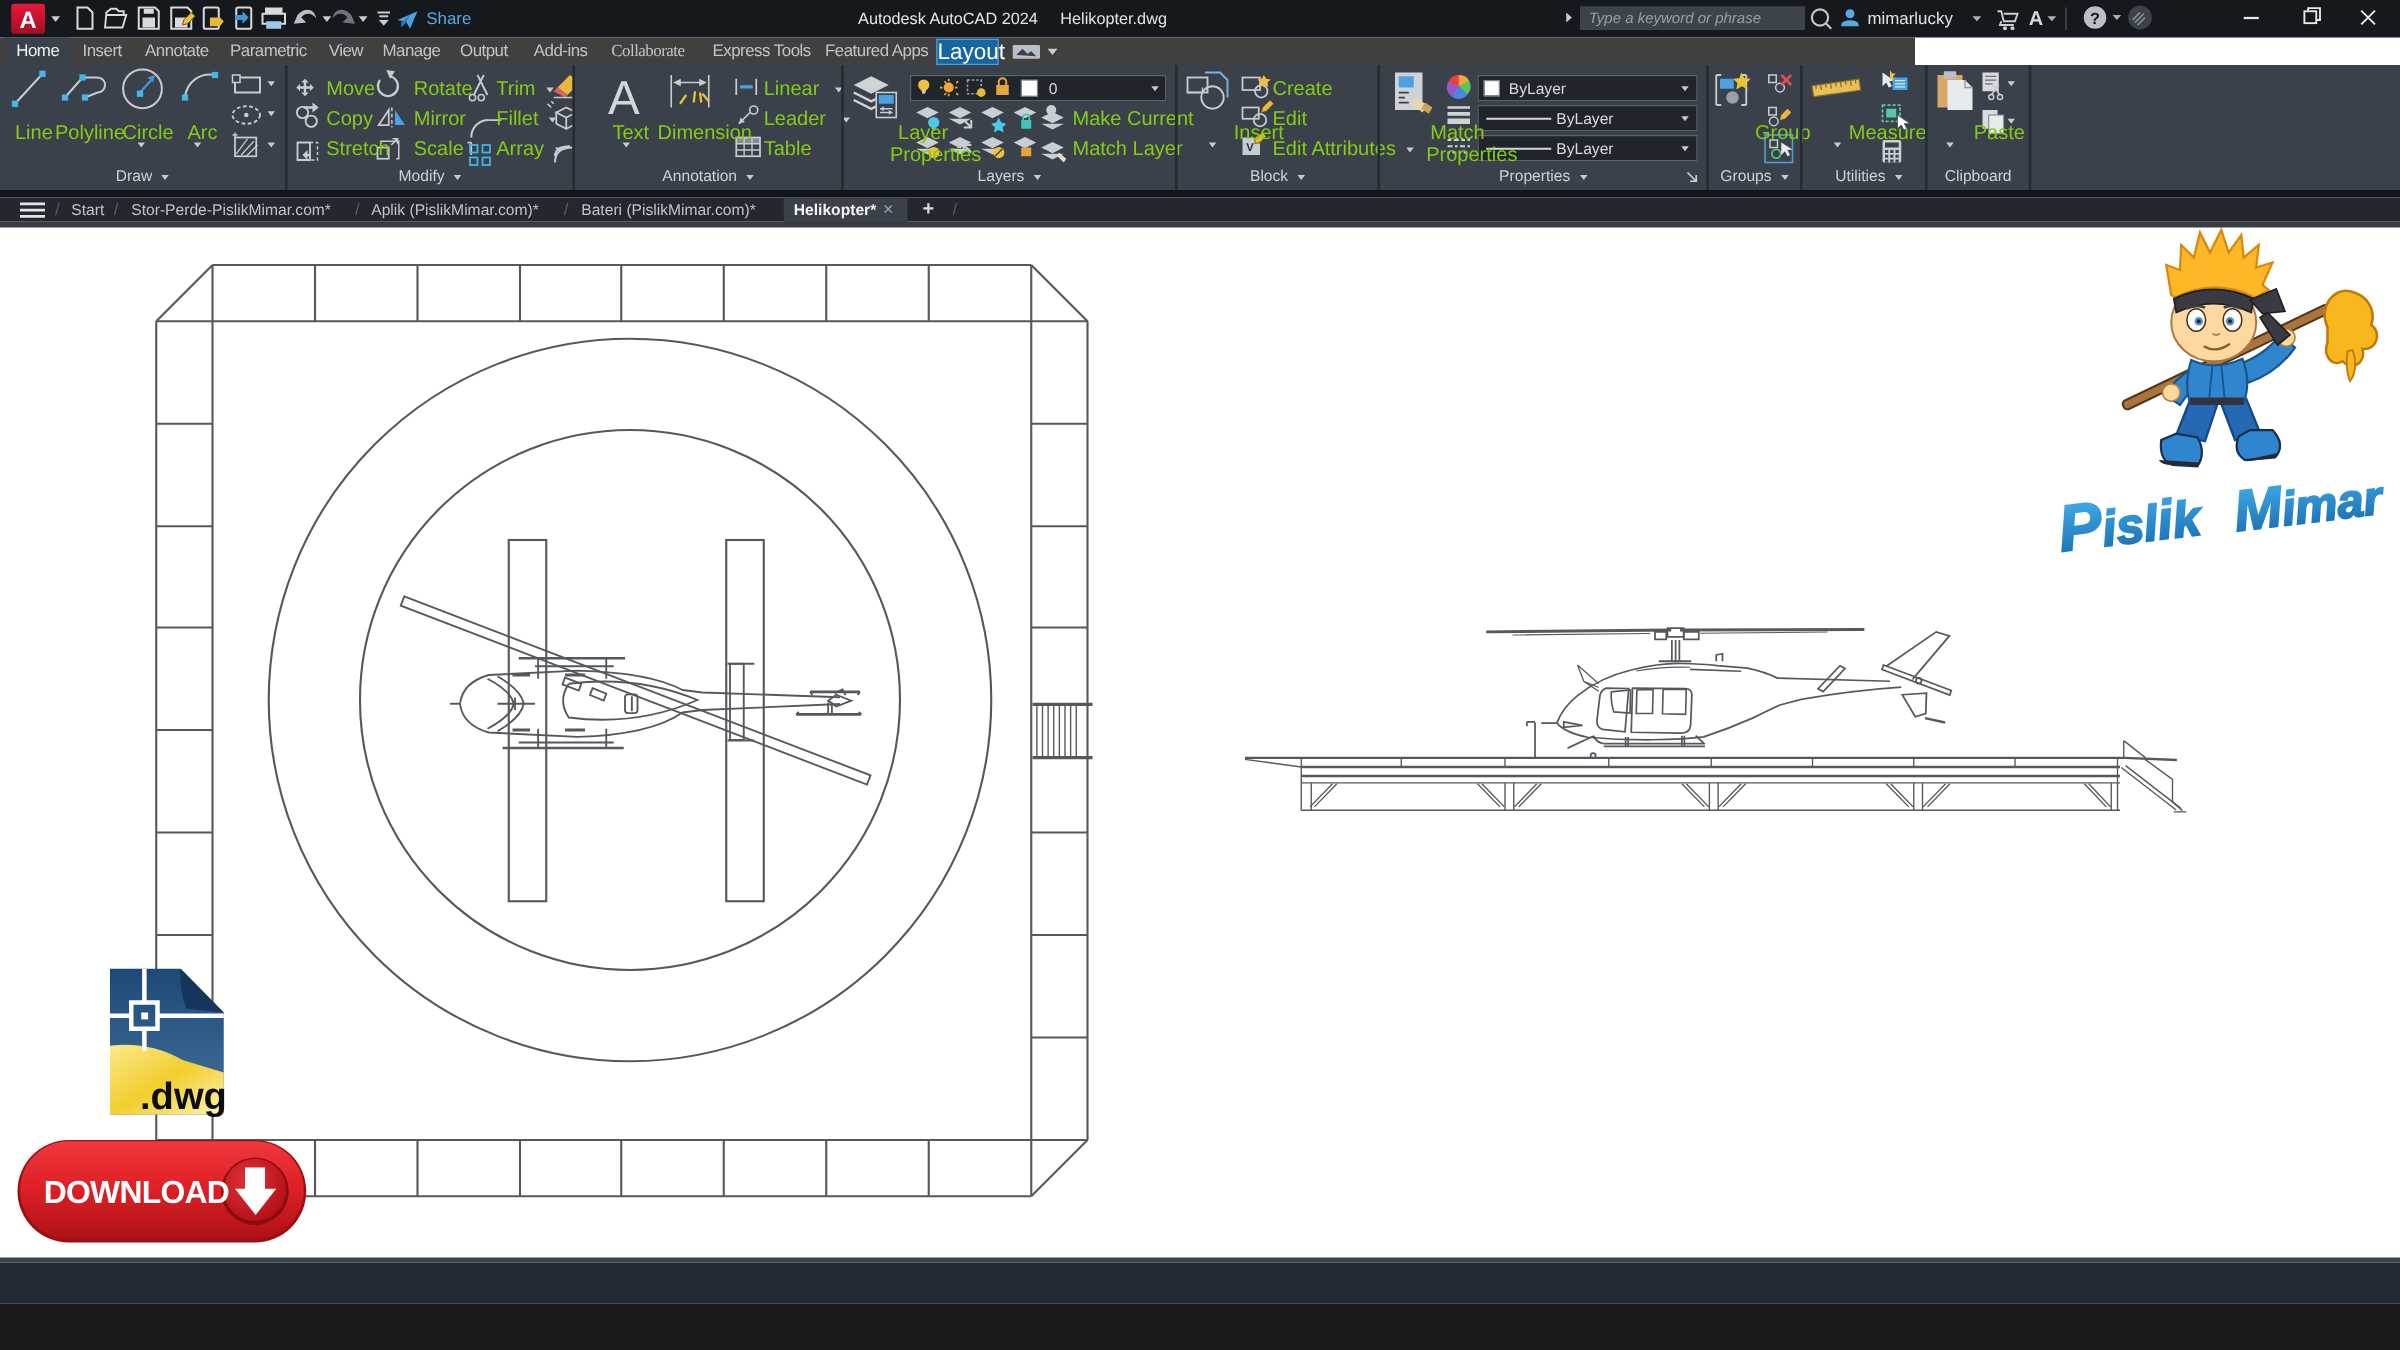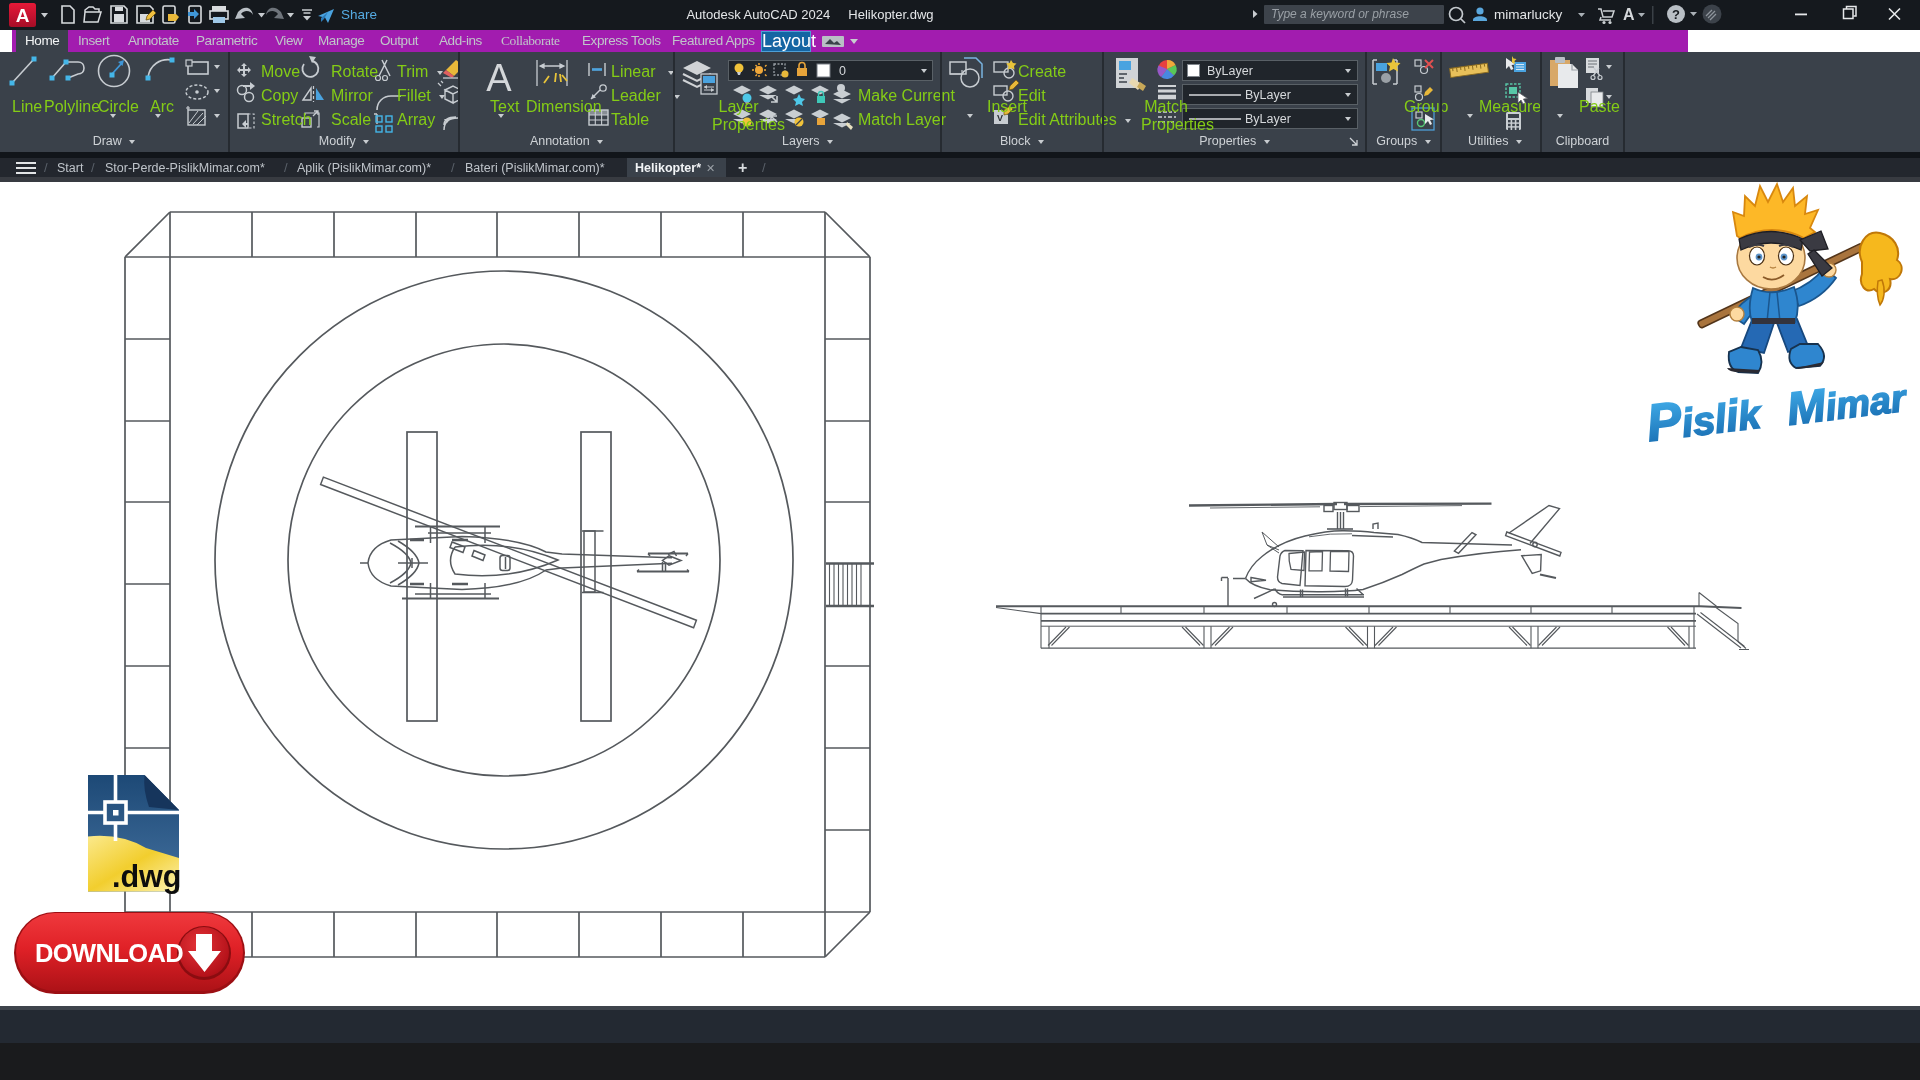--- a/index.html
+++ b/index.html
@@ -1,20 +1,20 @@
 <!DOCTYPE html>
 <html><head>
 <meta charset="utf-8">
 <style>
 * { margin:0; padding:0; box-sizing:border-box; }
 html,body { width:1920px; height:1080px; background:#fff; font-family:"Liberation Sans", sans-serif; overflow:hidden; }
 #page { position:relative; width:1920px; height:1080px; }
 
 #titlebar { position:absolute; top:0; left:0; width:1920px; height:30px; background:#15191e; }
-#tabrow { position:absolute; top:30px; left:12px; width:1676px; height:22px; background:#a21caf; }
+#tabrow { position:absolute; top:30px; left:0; width:1532px; height:22px; background:#404040; }
 #ribbon { position:absolute; top:52px; left:0; width:1920px; height:100px; background:#3a414a; }
 #ribbongap { position:absolute; top:152px; left:0; width:1920px; height:6px; background:#11151a; }
 #filetabs { position:absolute; top:158px; left:0; width:1920px; height:19px; background:#23272e; }
 #canvastop { position:absolute; top:177px; left:0; width:1920px; height:5px; background:#383b41; }
 #canvas { position:absolute; top:178px; left:0; width:1920px; height:828px; background:#ffffff; }
 #botline { position:absolute; top:1006px; left:0; width:1920px; height:4px; background:#3e444c; }
 #statusbar { position:absolute; top:1010px; left:0; width:1920px; height:33px; background:#232932; }
 #bottombar { position:absolute; top:1043px; left:0; width:1920px; height:37px; background:#1a1b1d; }
 #titlecenter { position:absolute; top:0; left:0; width:1620px; height:30px; text-align:center; line-height:30px; color:#e4e6e8; font-size:13px; }
 #searchbox { position:absolute; top:5px; left:1264px; width:180px; height:19px; background:#3d434b; color:#9aa0a6; font-style:italic; font-size:12px; line-height:19px; padding-left:7px; border-radius:1px; }

